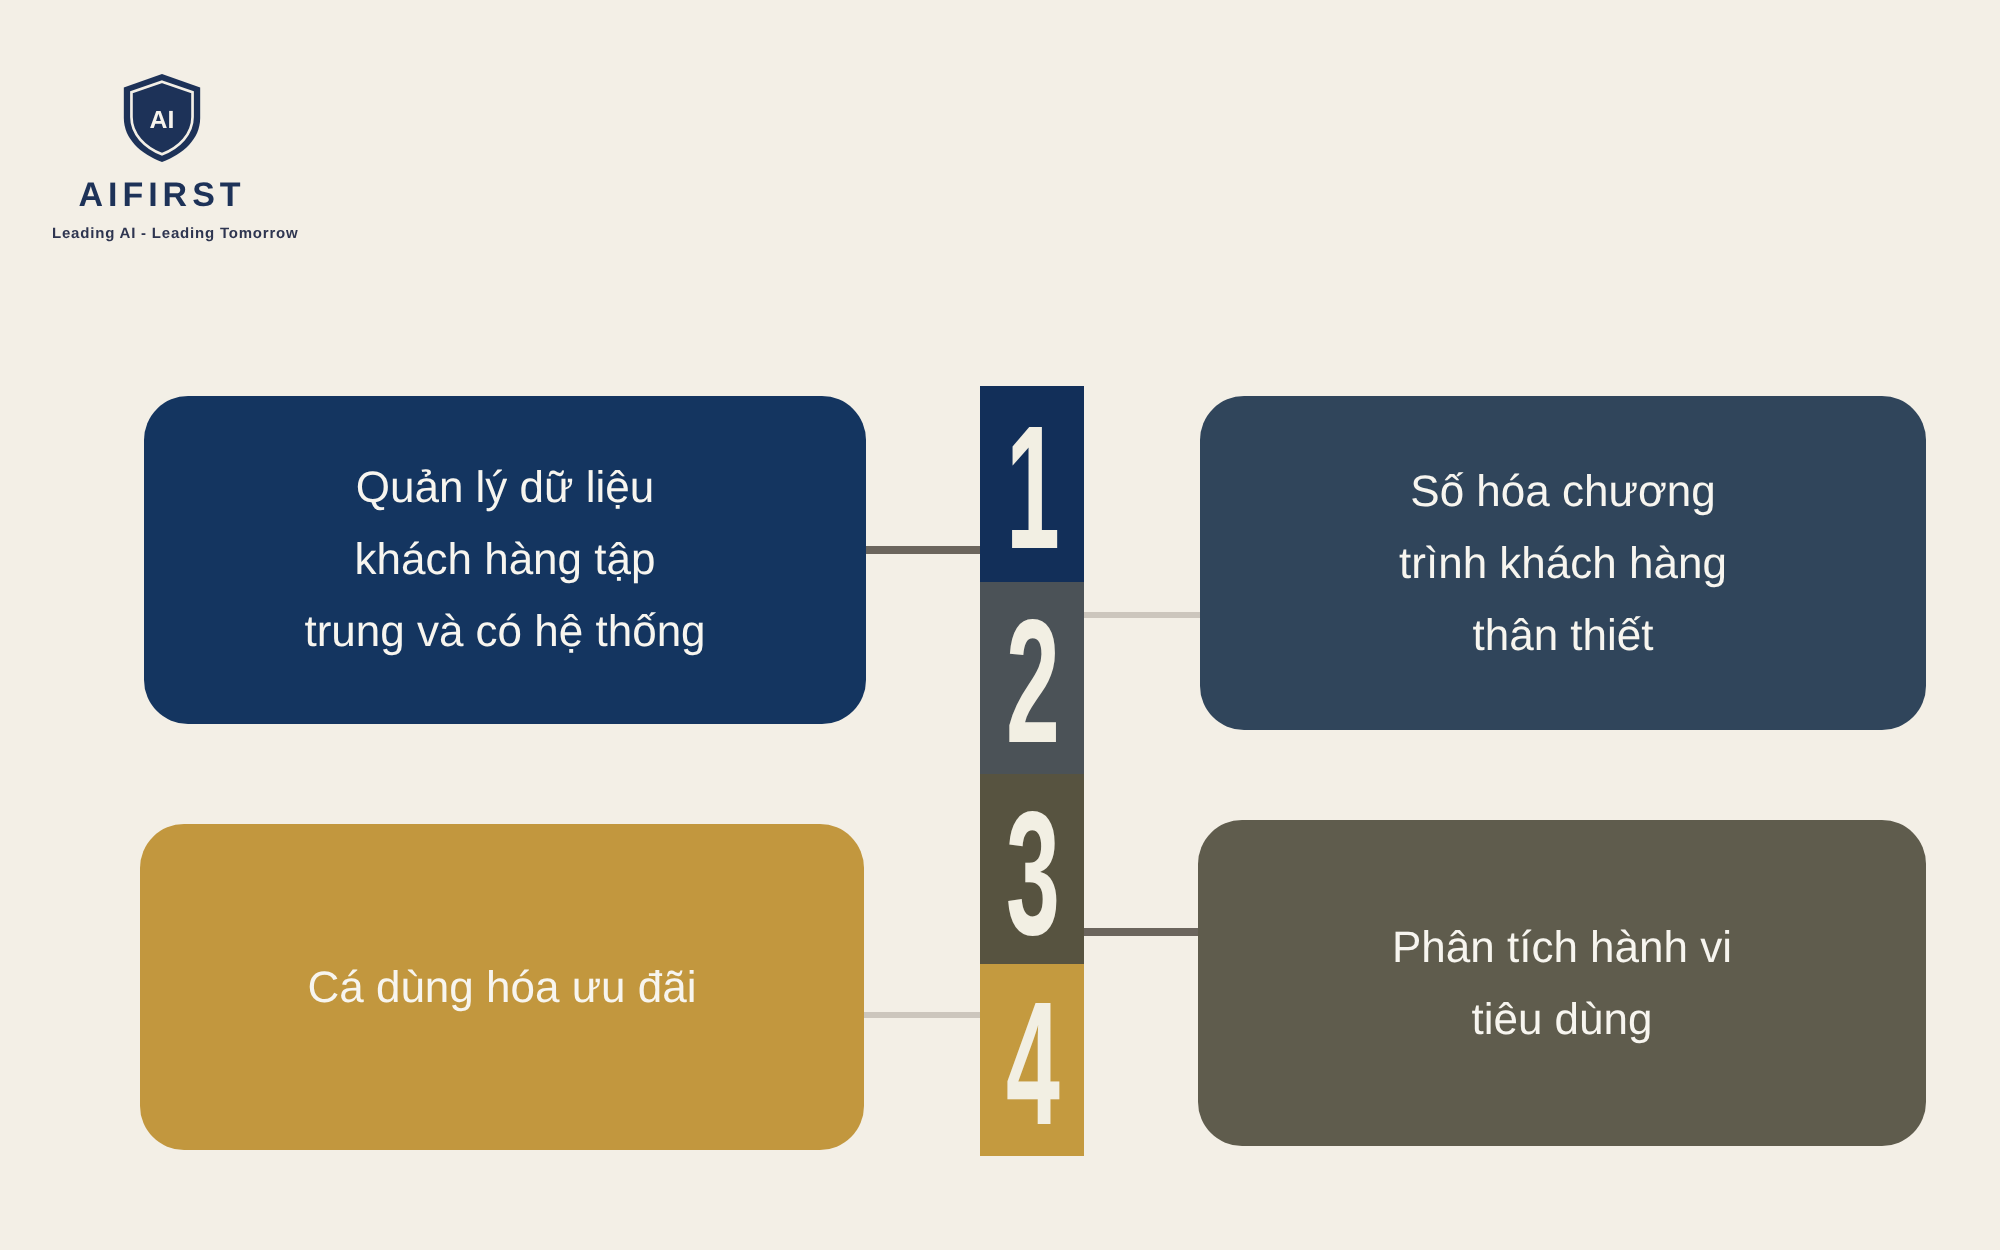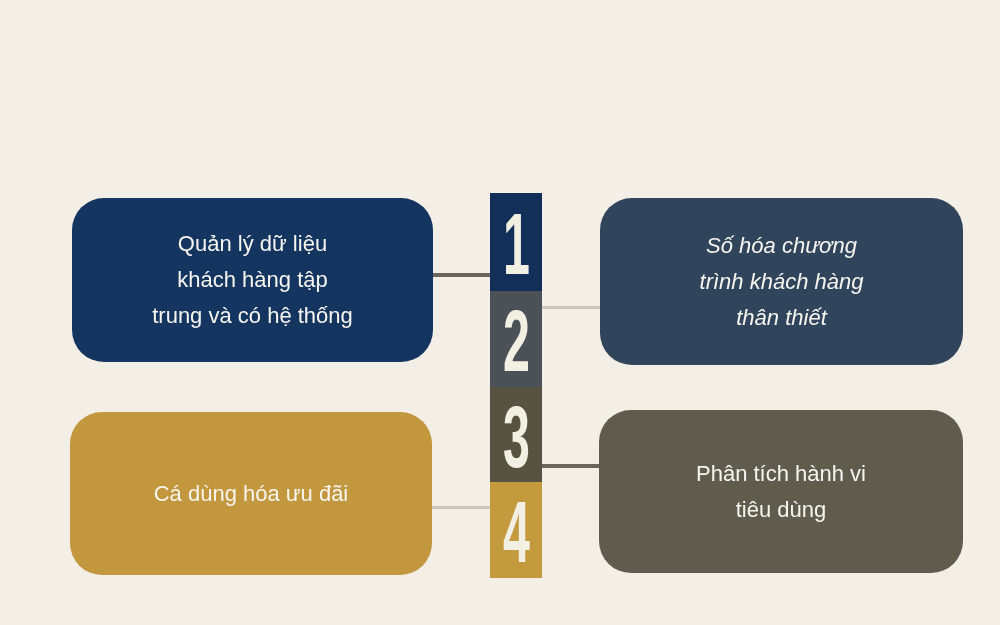--- a/index.html
+++ b/index.html
@@ -50,21 +50,21 @@
     color: #17356a;
     font-weight: bold;
     font-size: 34px;
     line-height: 43px;
     letter-spacing: 1px;
   }
 
   
   .card {
     position: absolute;
-    border-radius: 32px;
+    border-radius: 22px;
     display: flex;
     align-items: center;
     justify-content: center;
     text-align: center;
     color: #f7f5ef;
     font-size: 22px;
     line-height: 36px;
   }
   .card span { white-space: pre-line; }
   .card-tl { left: 72px;  top: 198px; width: 361px; height: 164px; }
@@ -105,28 +105,39 @@
   .conn-1 { left: 433px; top: 273px; width: 57px; height: 4px; }
   .conn-2 { left: 542px; top: 306px; width: 58px; height: 3px; }
   .conn-3 { left: 542px; top: 464px; width: 57px; height: 4px; }
   .conn-4 { left: 432px; top: 506px; width: 58px; height: 3px; }
 </style>
 </head>
 <body>
 
 <div class="canvas">
 
+  <div class="logo">
+    <span class="shield-wrap">
+      <svg width="42" height="46" viewBox="0 0 44 48">
+        <path d="M22 1 L42 8 V24 C42 35 33 43 22 47 C11 43 2 35 2 24 V8 Z" fill="#1d3258"></path>
+        <path d="M22 5 L38 10.5 V23.5 C38 32.5 31 39.5 22 43 C13 39.5 6 32.5 6 23.5 V10.5 Z" fill="none" stroke="#f3efe6" stroke-width="1.4"></path>
+        <text x="22" y="29" text-anchor="middle" font-family="Liberation Sans, sans-serif" font-size="13" font-weight="bold" fill="#f6f3ec">AI</text>
+      </svg>
+    </span>
+    <div class="brand-name">AIFIRST</div>
+    <div class="brand-tagline">Leading AI - Leading Tomorrow</div>
+  </div>
 
 
   <div class="card card-tl" style="background: rgb(20, 53, 96);">
     <span>Quản lý dữ liệu
 khách hàng tập
 trung và có hệ thống</span>
   </div>
-  <div class="card card-tr" style="background: rgb(48, 69, 91); font-style: italic;">
+  <div class="card card-tr" style="background: rgb(48, 69, 91);">
     <span>Số hóa chương
 trình khách hàng
 thân thiết</span>
   </div>
   <div class="card card-br" style="background: rgb(95, 92, 77);">
     <span>Phân tích hành vi
 tiêu dùng</span>
   </div>
   <div class="card card-bl" style="background: rgb(194, 151, 62);">
     <span>Cá dùng hóa ưu đãi</span>

